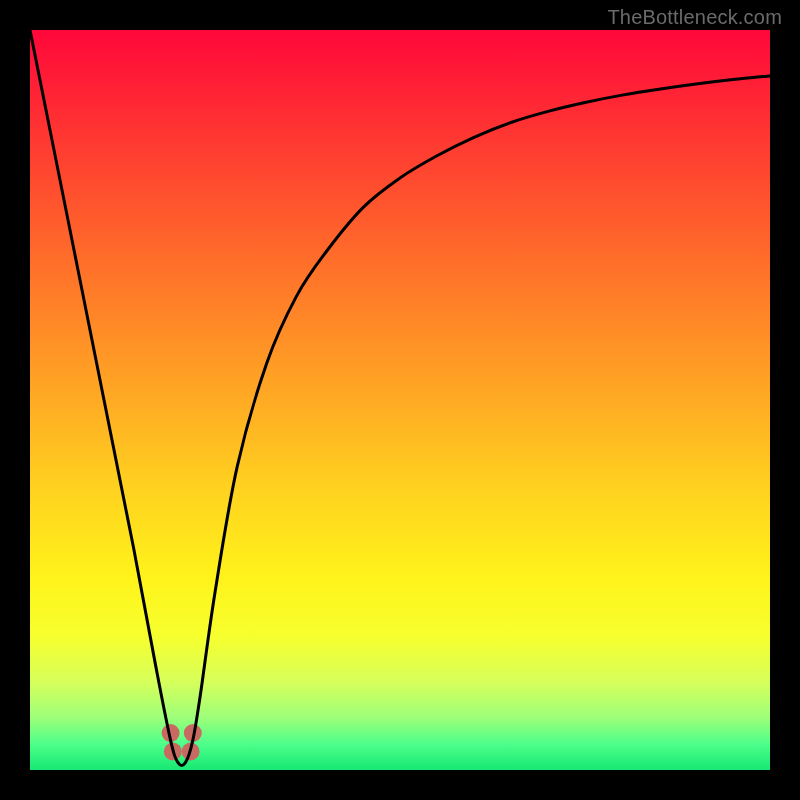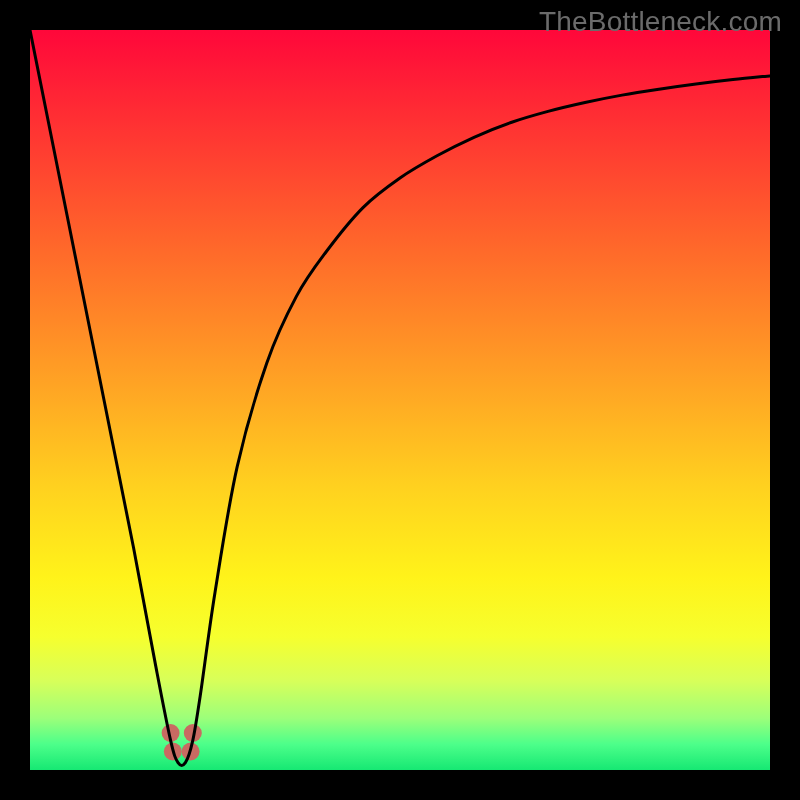--- a/index.html
+++ b/index.html
@@ -28,21 +28,21 @@
     overflow: hidden;
   }
   svg {
     display: block;
   }
   .watermark {
     position: absolute;
     top: 6px;
     right: 18px;
     color: #6b6b6b;
-    font-size: 28px;
+    font-size: 20px;
     letter-spacing: 0.2px;
     font-weight: 400;
     user-select: none;
   }
 </style>
 </head>
 <body>
 
 <div class="frame">
   <div class="plot-area">

